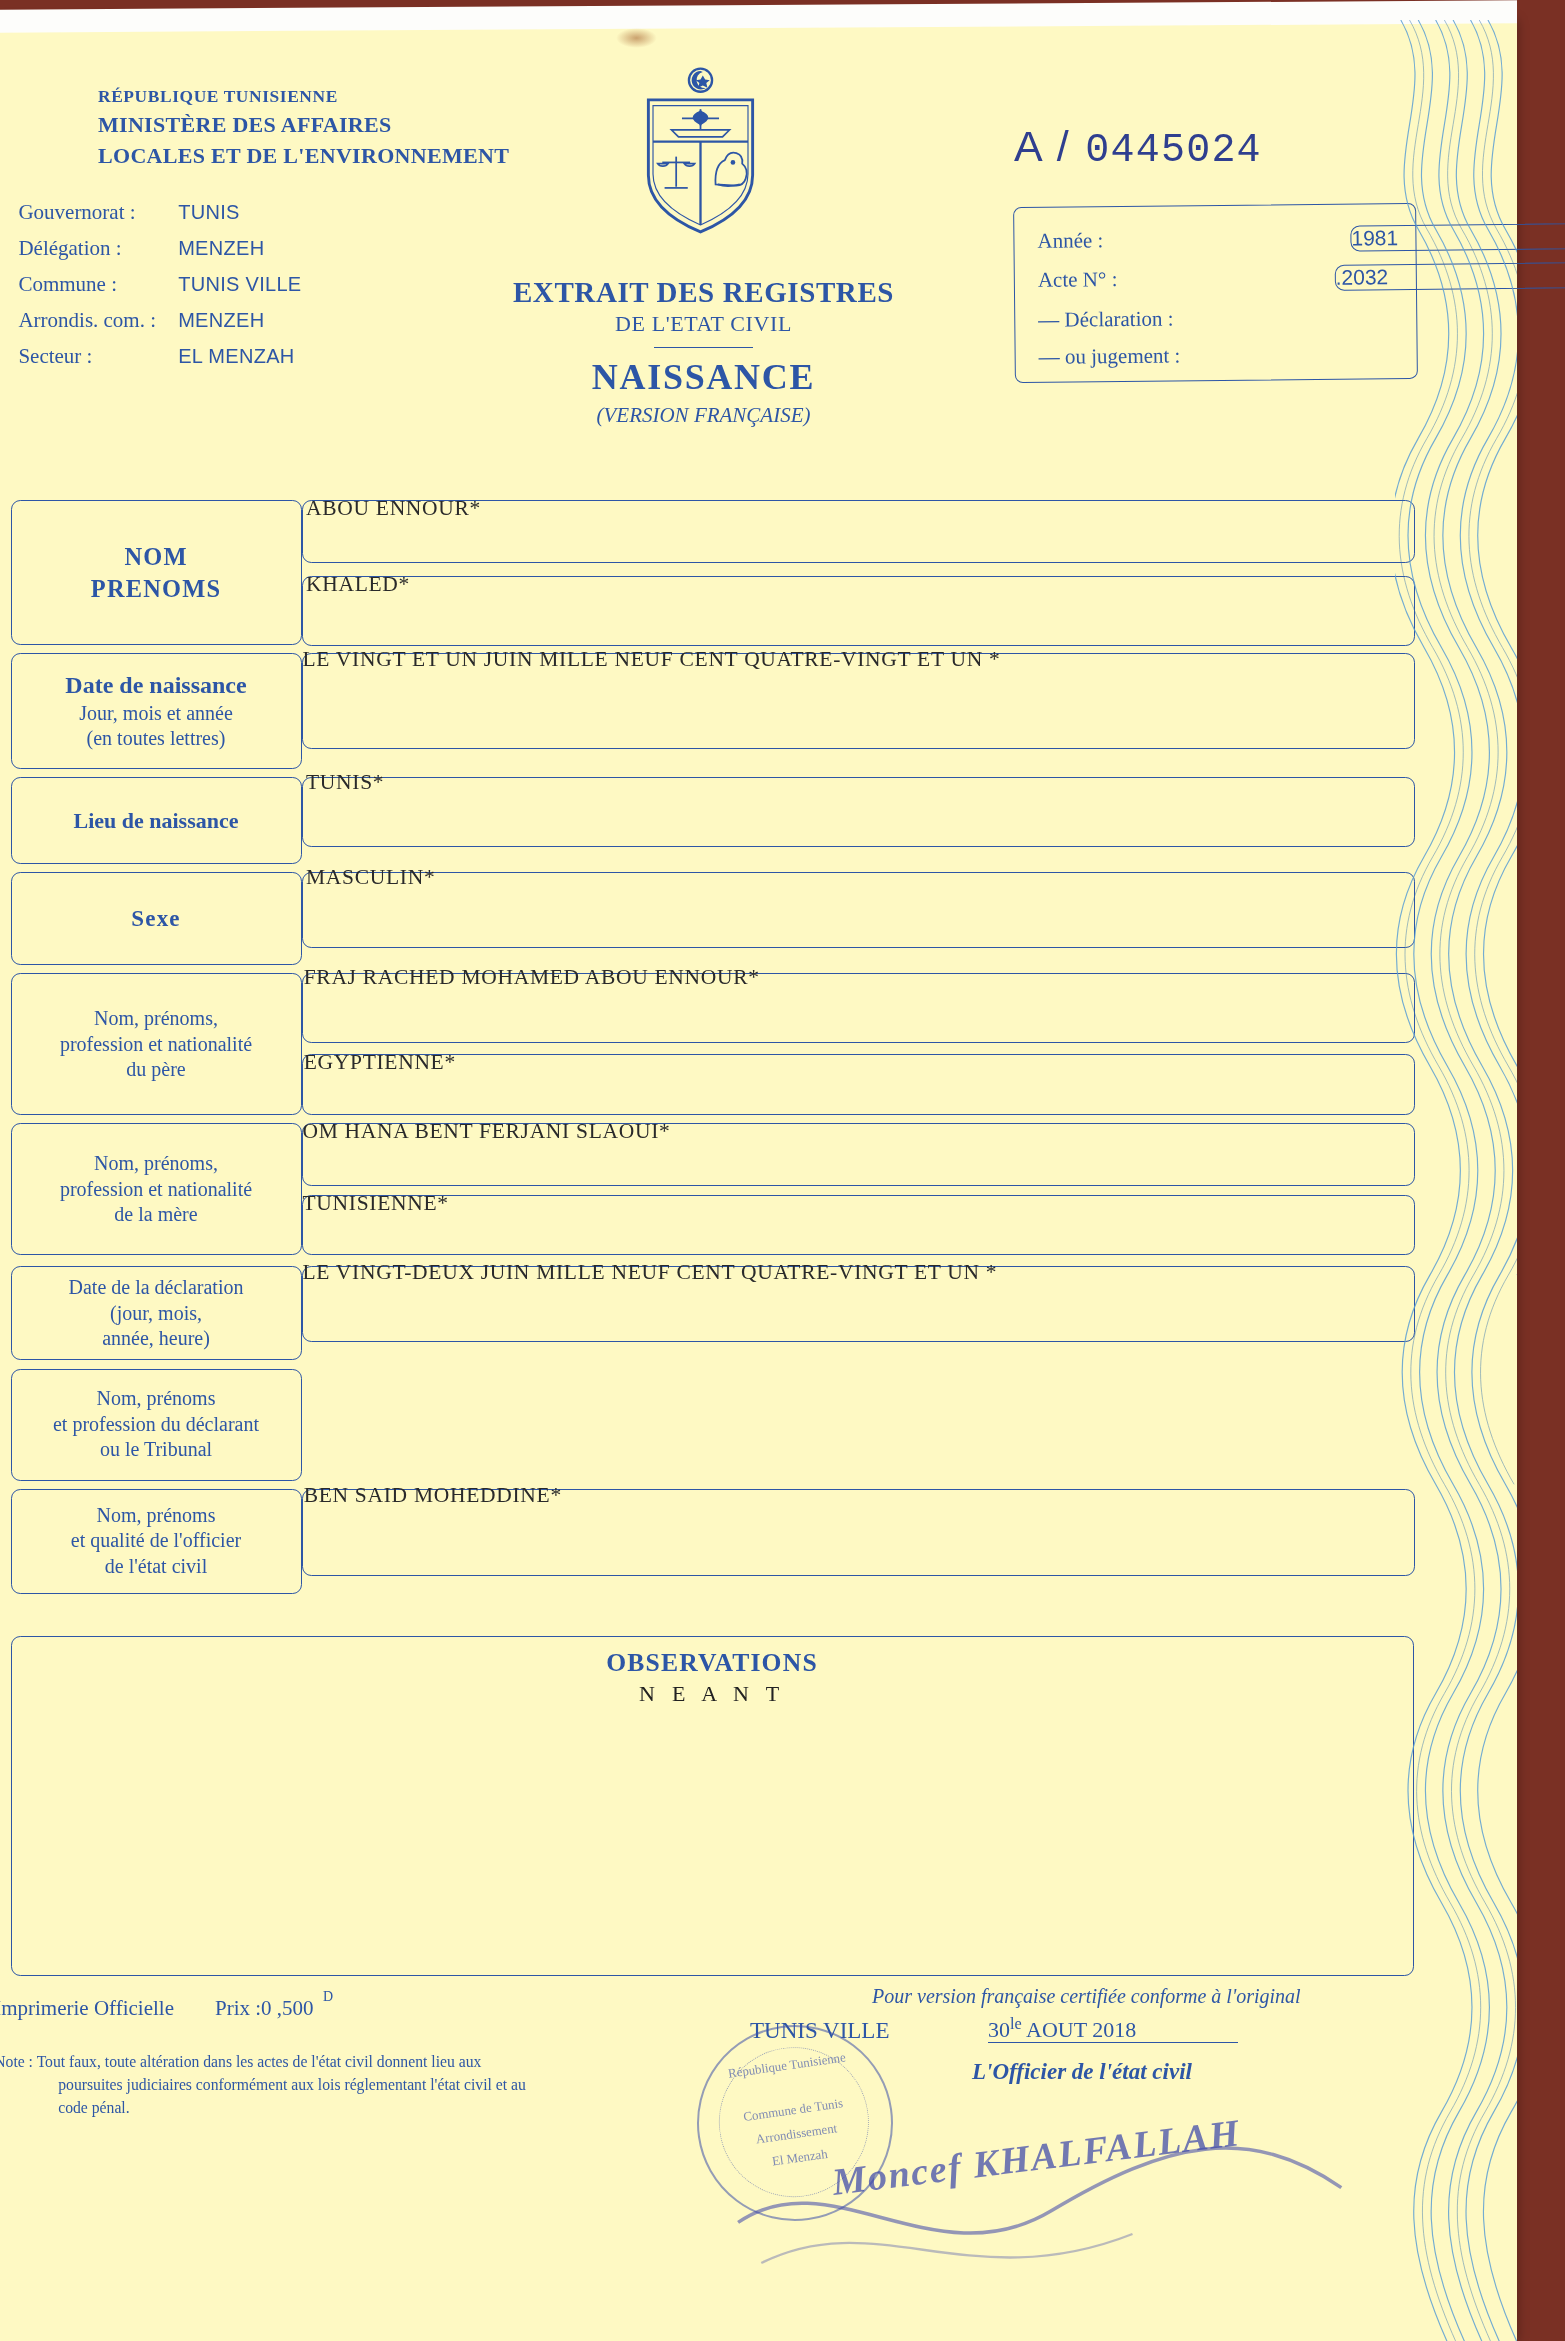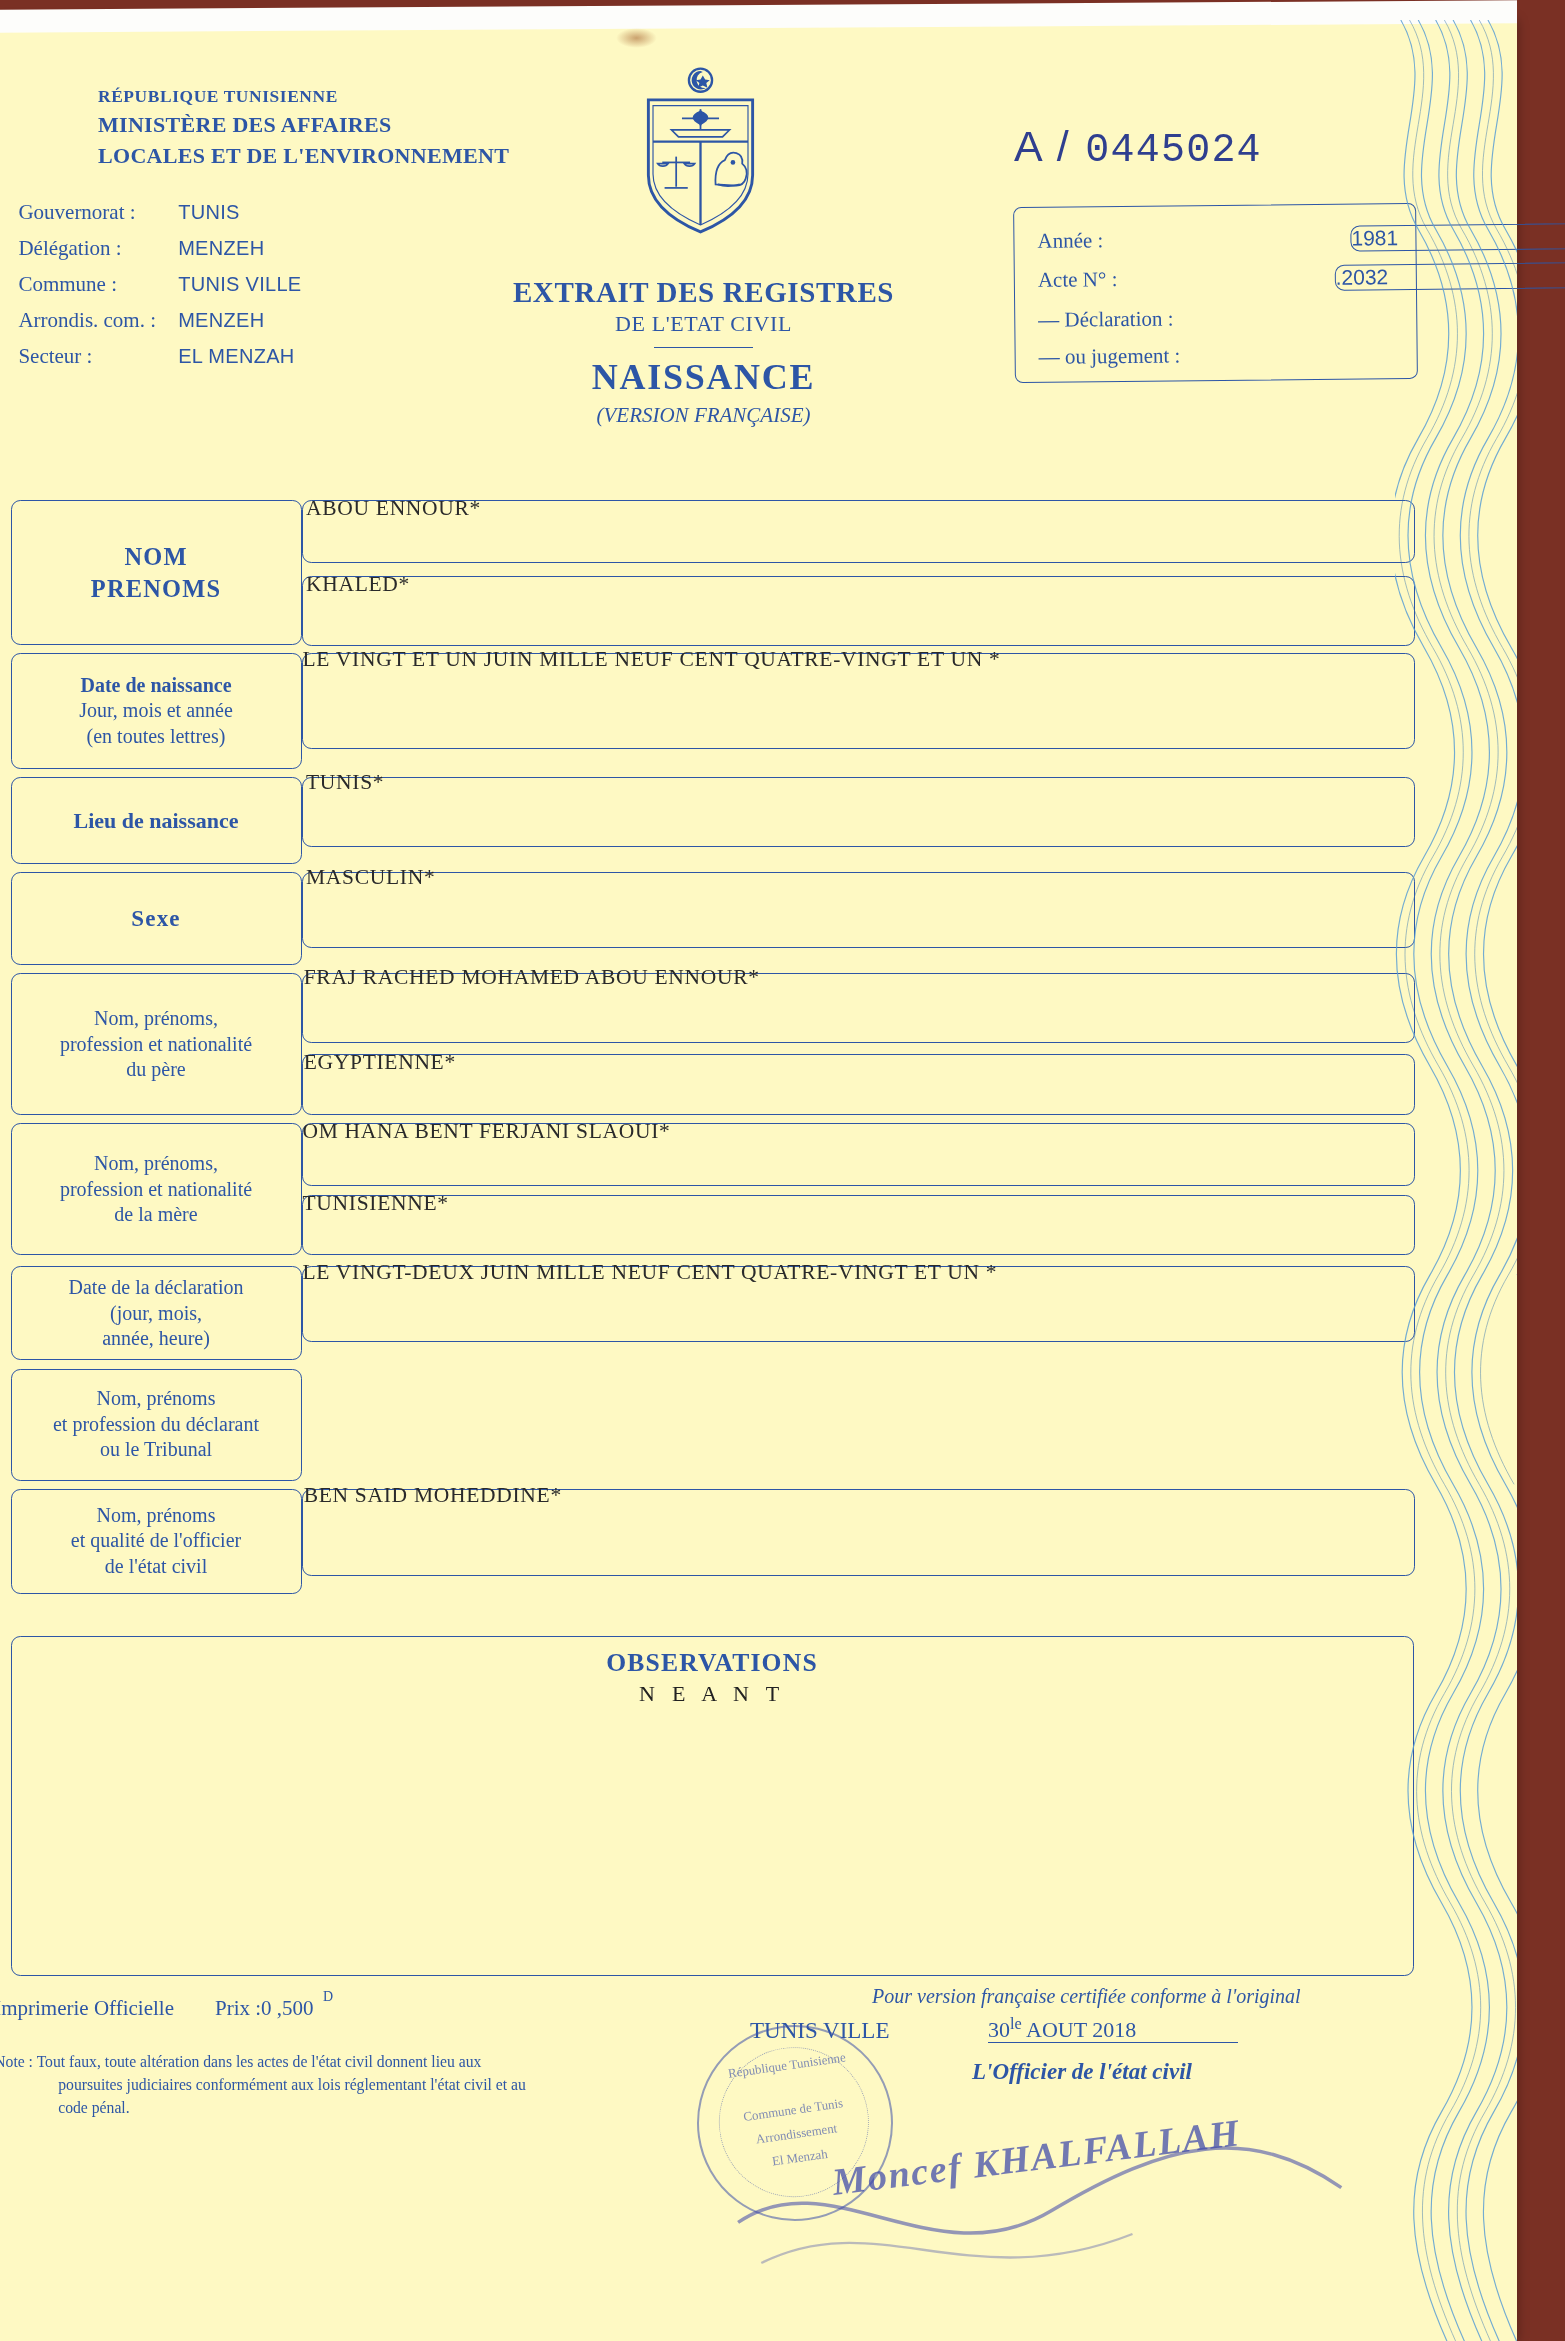--- a/index.html
+++ b/index.html
@@ -430,21 +430,21 @@
       <div class="val" style="height:63px;">
         <span class="typed" style="left:3.5px; top:-4.6px;">ABOU ENNOUR*</span>
       </div>
       <div class="val" style="top:76px; height:70px;">
         <span class="typed" style="left:3.5px; top:-4.6px;">KHALED*</span>
       </div>
     </div>
 
     <div class="row" style="height:116px;">
       <div class="lbl" style="height:116px; font-size:20px;">
-        <b style="font-size:20px; letter-spacing:0;">Date de naissance</b>
+        <b style="font-size:24px; letter-spacing:0;">Date de naissance</b>
         <span>Jour, mois et année</span>
         <span>(en toutes lettres)</span>
       </div>
       <div class="val" style="height:96px;">
         <span class="typed" style="left:0px; top:-7px;">LE VINGT ET UN JUIN  MILLE  NEUF CENT QUATRE-VINGT ET UN *</span>
       </div>
     </div>
 
     <div class="row" style="height:87px;">
       <div class="lbl" style="height:87px; font-size:22px;">

